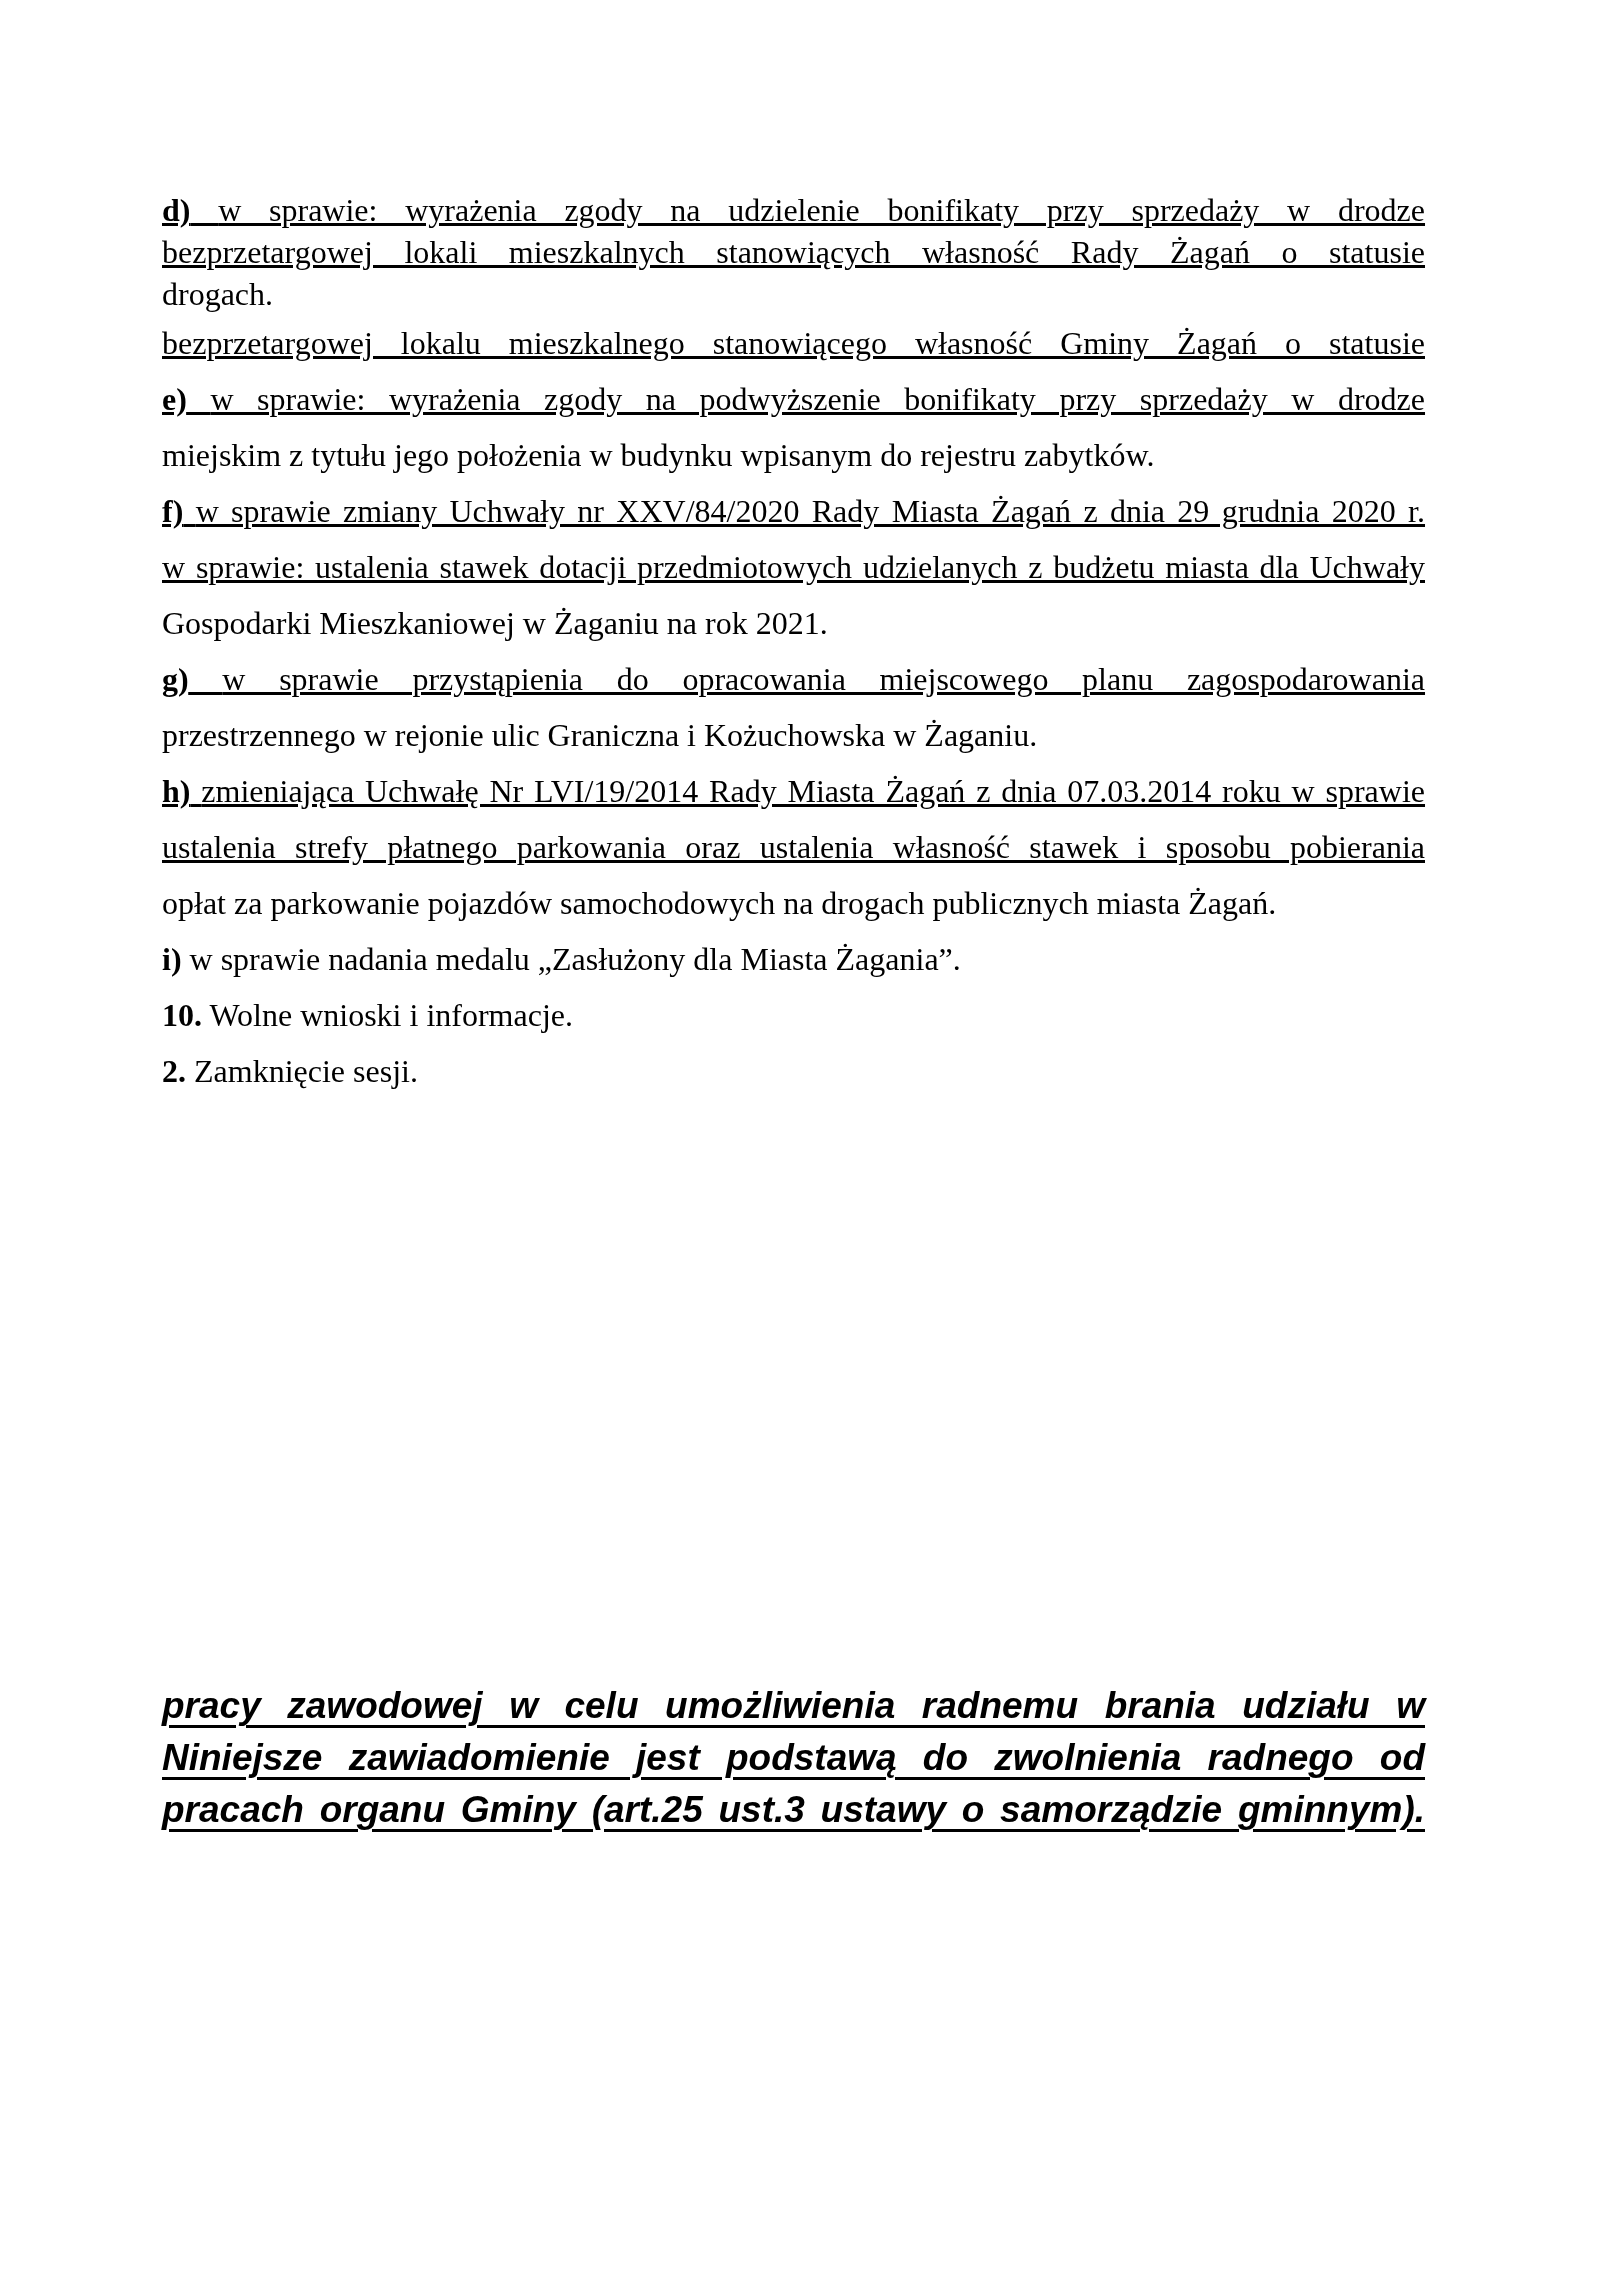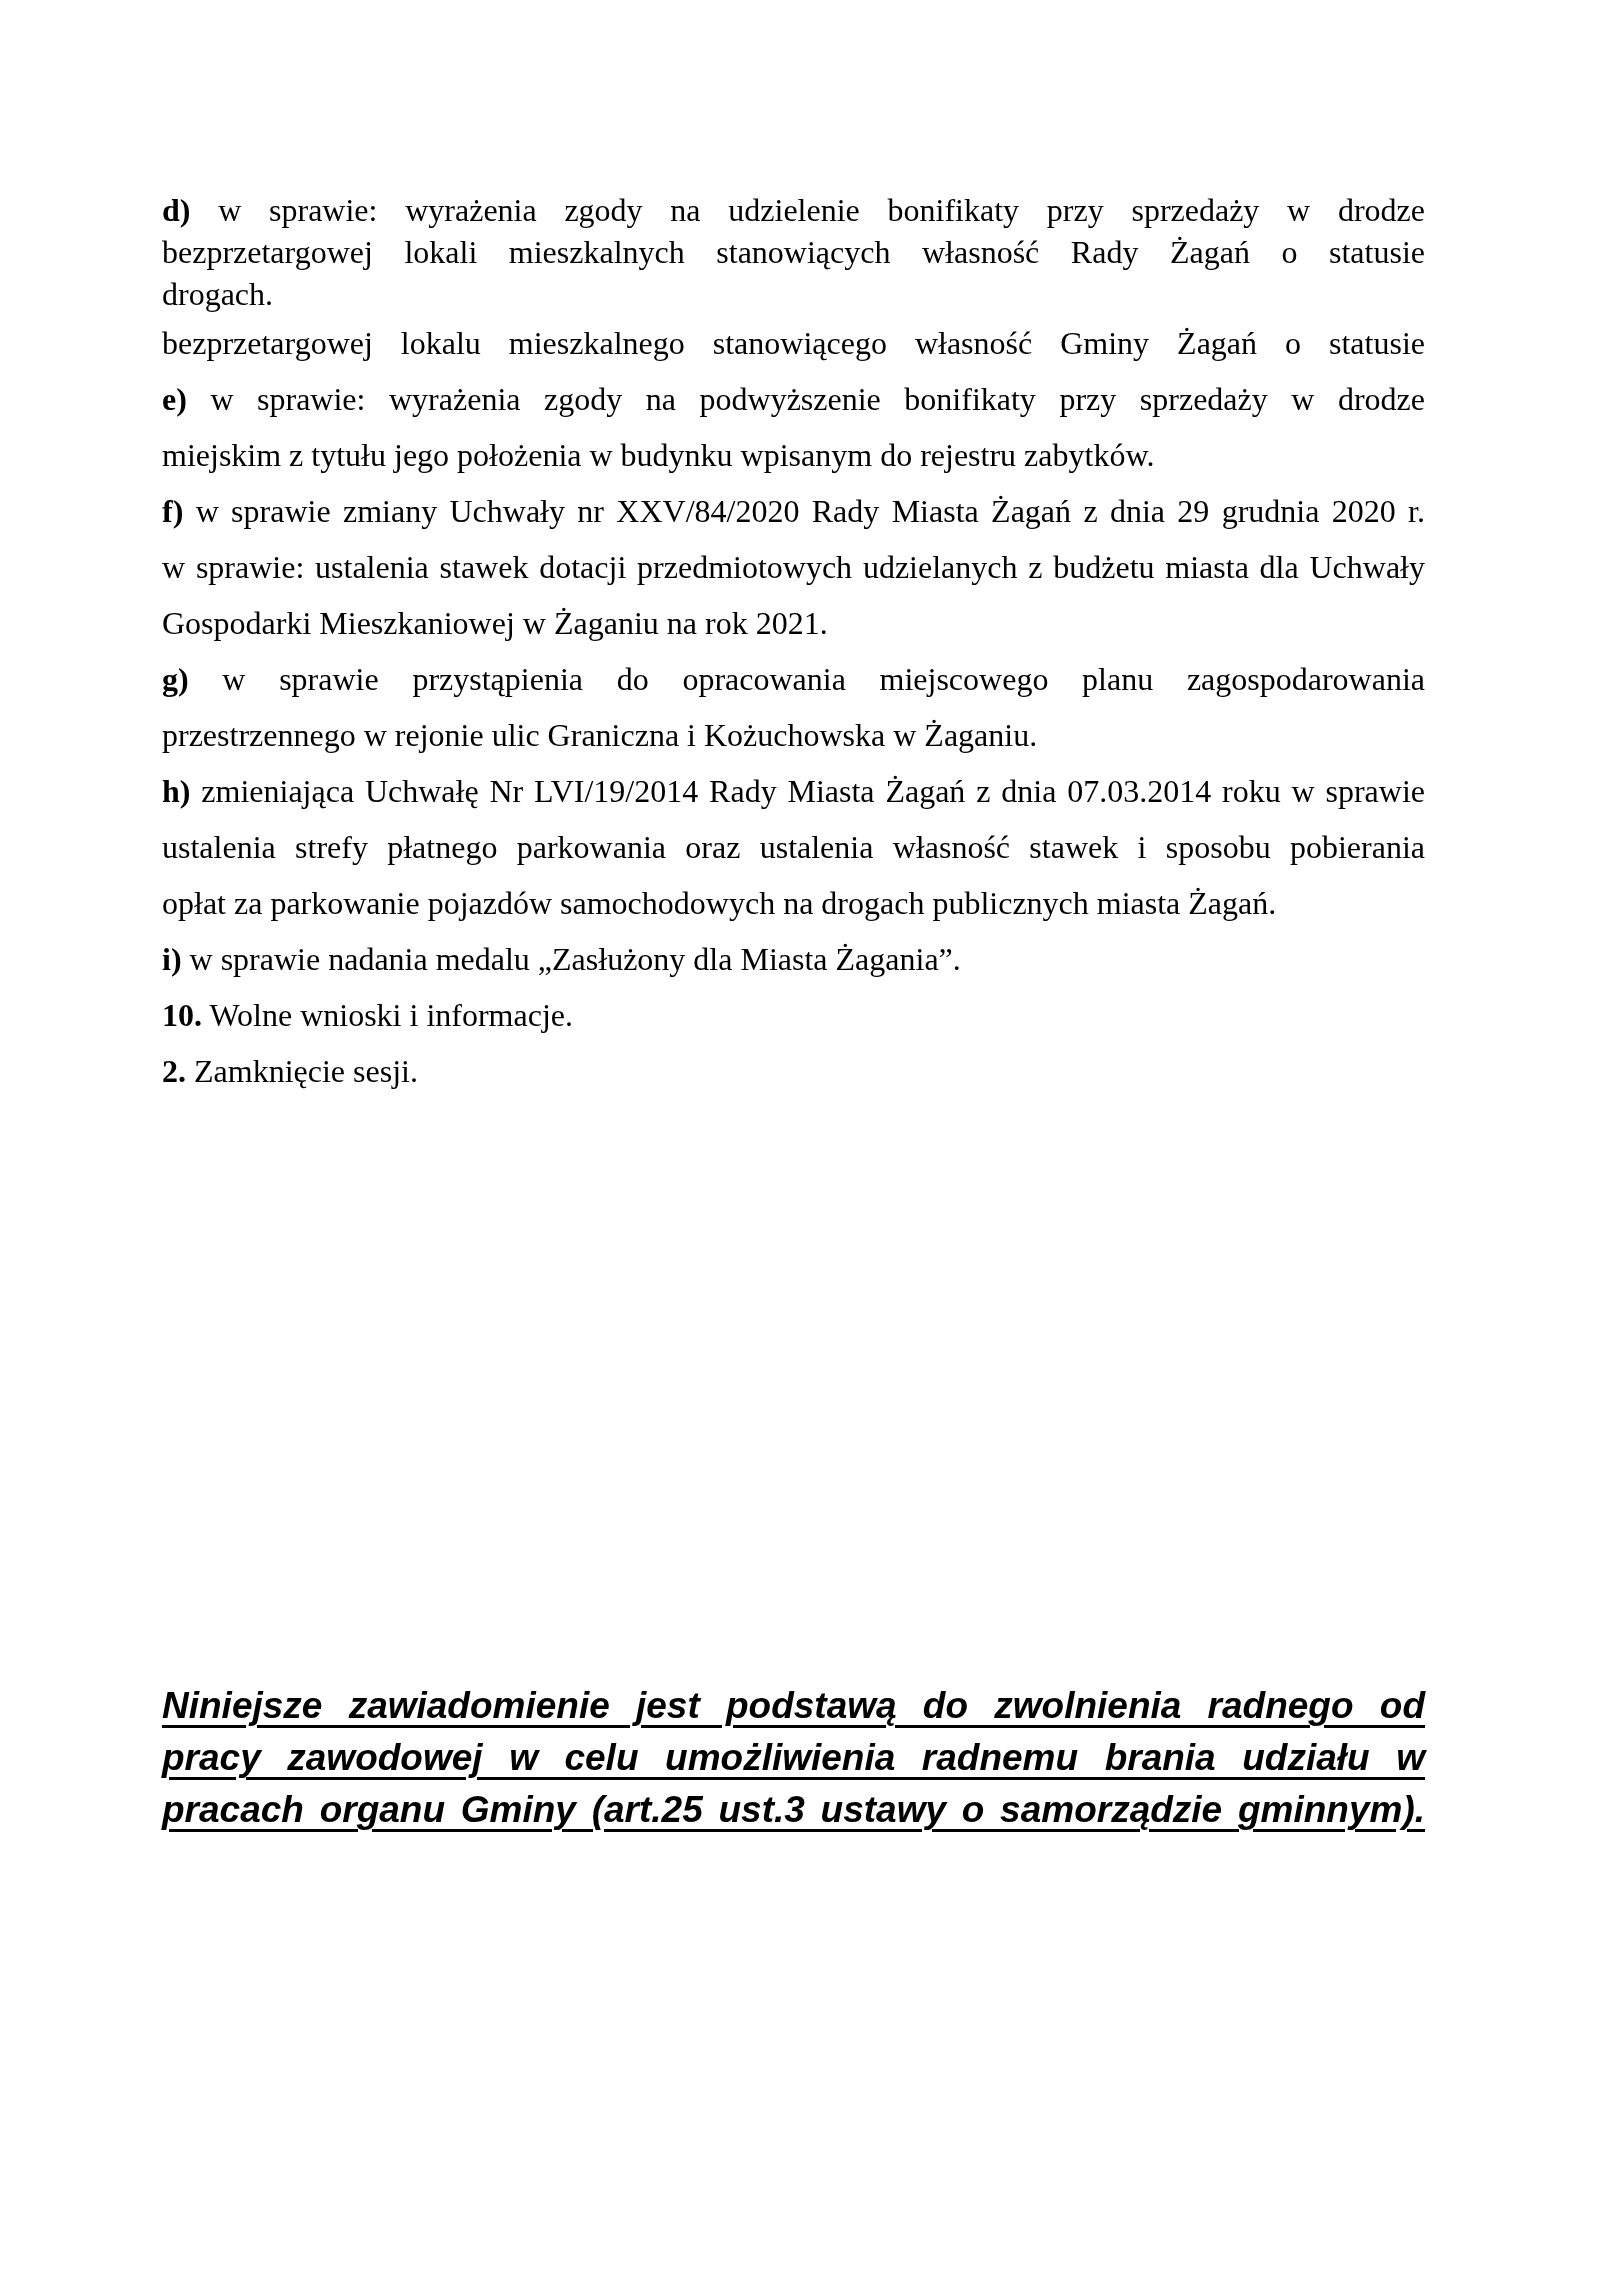--- a/index.html
+++ b/index.html
@@ -18,20 +18,21 @@
     font-size: 32px;
     color: #000000;
   }
   .para { margin: 0; }
   .para.single  .line { line-height: 42px; }
   .para.onehalf .line { line-height: 56px; }
   .line { text-align: left; }
   .line.just {
     text-align: justify;
     text-align-last: justify;
+    text-decoration: underline;
   }
   .lbl { font-weight: bold; }
   .notice {
     margin-top: 581px;
     font-family: "Liberation Sans", "DejaVu Sans", sans-serif;
     font-style: italic;
     font-weight: bold;
     font-size: 37px;
   }
   .notice .line {
@@ -81,19 +82,19 @@
 
   <div class="para onehalf">
     <div class="line"><b class="lbl">10.</b> <span>Wolne wnioski i informacje.</span></div>
   </div>
 
   <div class="para onehalf">
     <div class="line"><b class="lbl">2.</b> <span>Zamknięcie sesji.</span></div>
   </div>
 
   <div class="notice">
+    <div class="line just">pracy zawodowej w celu umożliwienia radnemu brania udziału w</div>
     <div class="line just">Niniejsze zawiadomienie jest podstawą do zwolnienia radnego od</div>
-    <div class="line just">pracy zawodowej w celu umożliwienia radnemu brania udziału w</div>
     <div class="line just">pracach organu Gminy (art.25 ust.3 ustawy o samorządzie gminnym).</div>
   </div>
 
 </div>
 
 
 </body></html>

